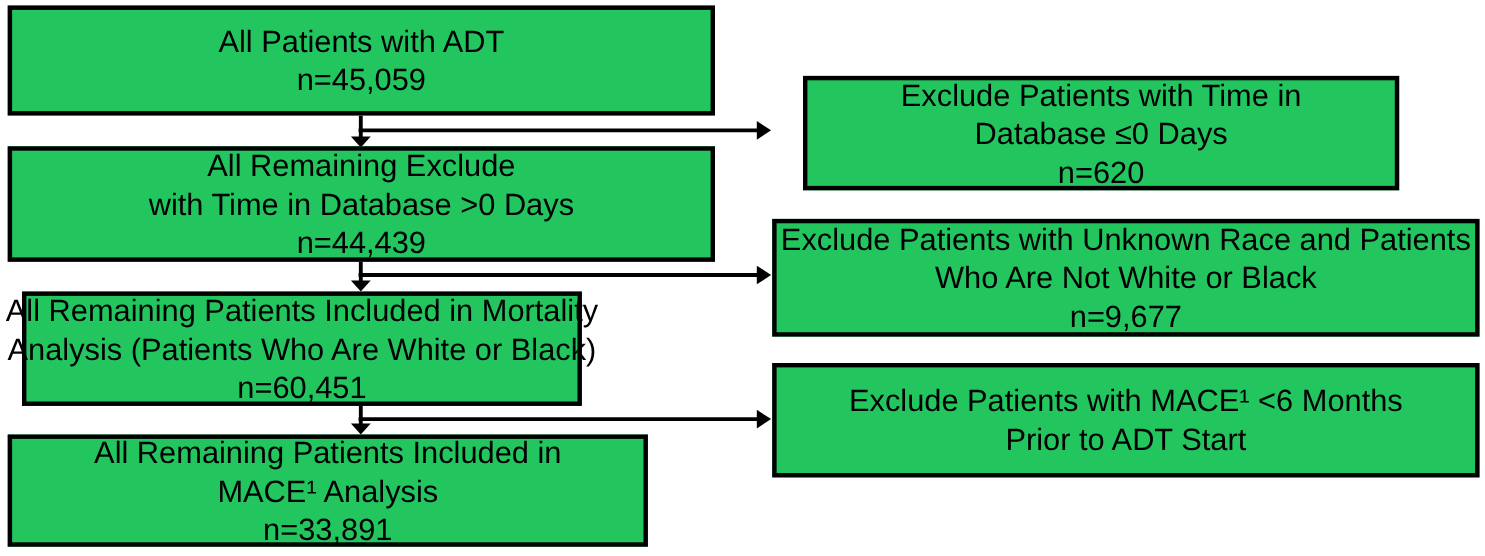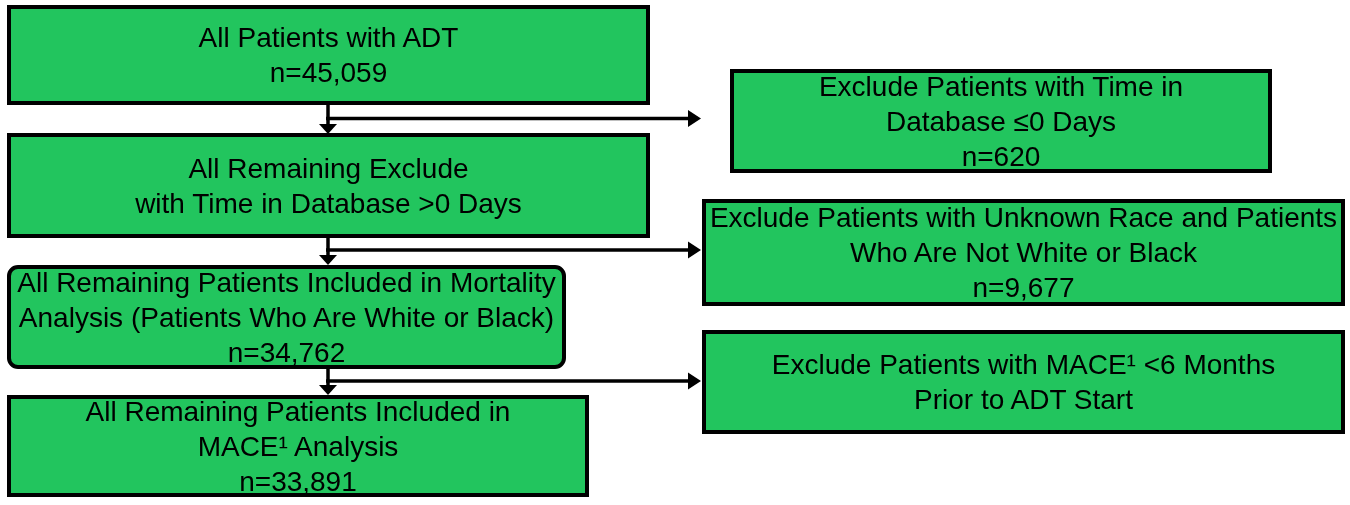--- a/index.html
+++ b/index.html
@@ -29,21 +29,21 @@
     font-size: 28px;
     line-height: 35px;
     color: #000000;
   }
   .flowbox .boxline {
     white-space: nowrap;
   }
   
   .b-l1 { left: 7px;   top: 5px;   width: 643px; height: 100px; }
   .b-l2 { left: 7px;   top: 133px; width: 643px; height: 105px; }
-  .b-l3 { left: 7px;   top: 265px; width: 559px; height: 104px; border-radius: 11px; }
+  .b-l3 { left: 20px;   top: 265px; width: 509px; height: 104px; }
   .b-l4 { left: 7px;   top: 395px; width: 582px; height: 102px; }
   
   .b-r1 { left: 730px; top: 69px;  width: 542px; height: 104px; }
   .b-r2 { left: 702px; top: 199px; width: 643px; height: 107px; }
   .b-r3 { left: 702px; top: 330px; width: 643px; height: 104px; }
 
   .connector-layer {
     position: absolute;
     left: 0;
     top: 0;
@@ -82,26 +82,27 @@
   </svg>
 
   <div class="flowbox b-l1">
     <div class="boxline">All Patients with ADT</div>
     <div class="boxline">n=45,059</div>
   </div>
 
   <div class="flowbox b-l2">
     <div class="boxline">All Remaining Exclude</div>
     <div class="boxline">with Time in Database &gt;0 Days</div>
+    <div class="boxline">n=44,439</div>
   </div>
 
   <div class="flowbox b-l3">
     <div class="boxline">All Remaining Patients Included in Mortality</div>
     <div class="boxline">Analysis (Patients Who Are White or Black)</div>
-    <div class="boxline">n=34,762</div>
+    <div class="boxline">n=60,451</div>
   </div>
 
   <div class="flowbox b-l4">
     <div class="boxline">All Remaining Patients Included in</div>
     <div class="boxline">MACE¹ Analysis</div>
     <div class="boxline">n=33,891</div>
   </div>
 
   <div class="flowbox b-r1">
     <div class="boxline">Exclude Patients with Time in</div>

